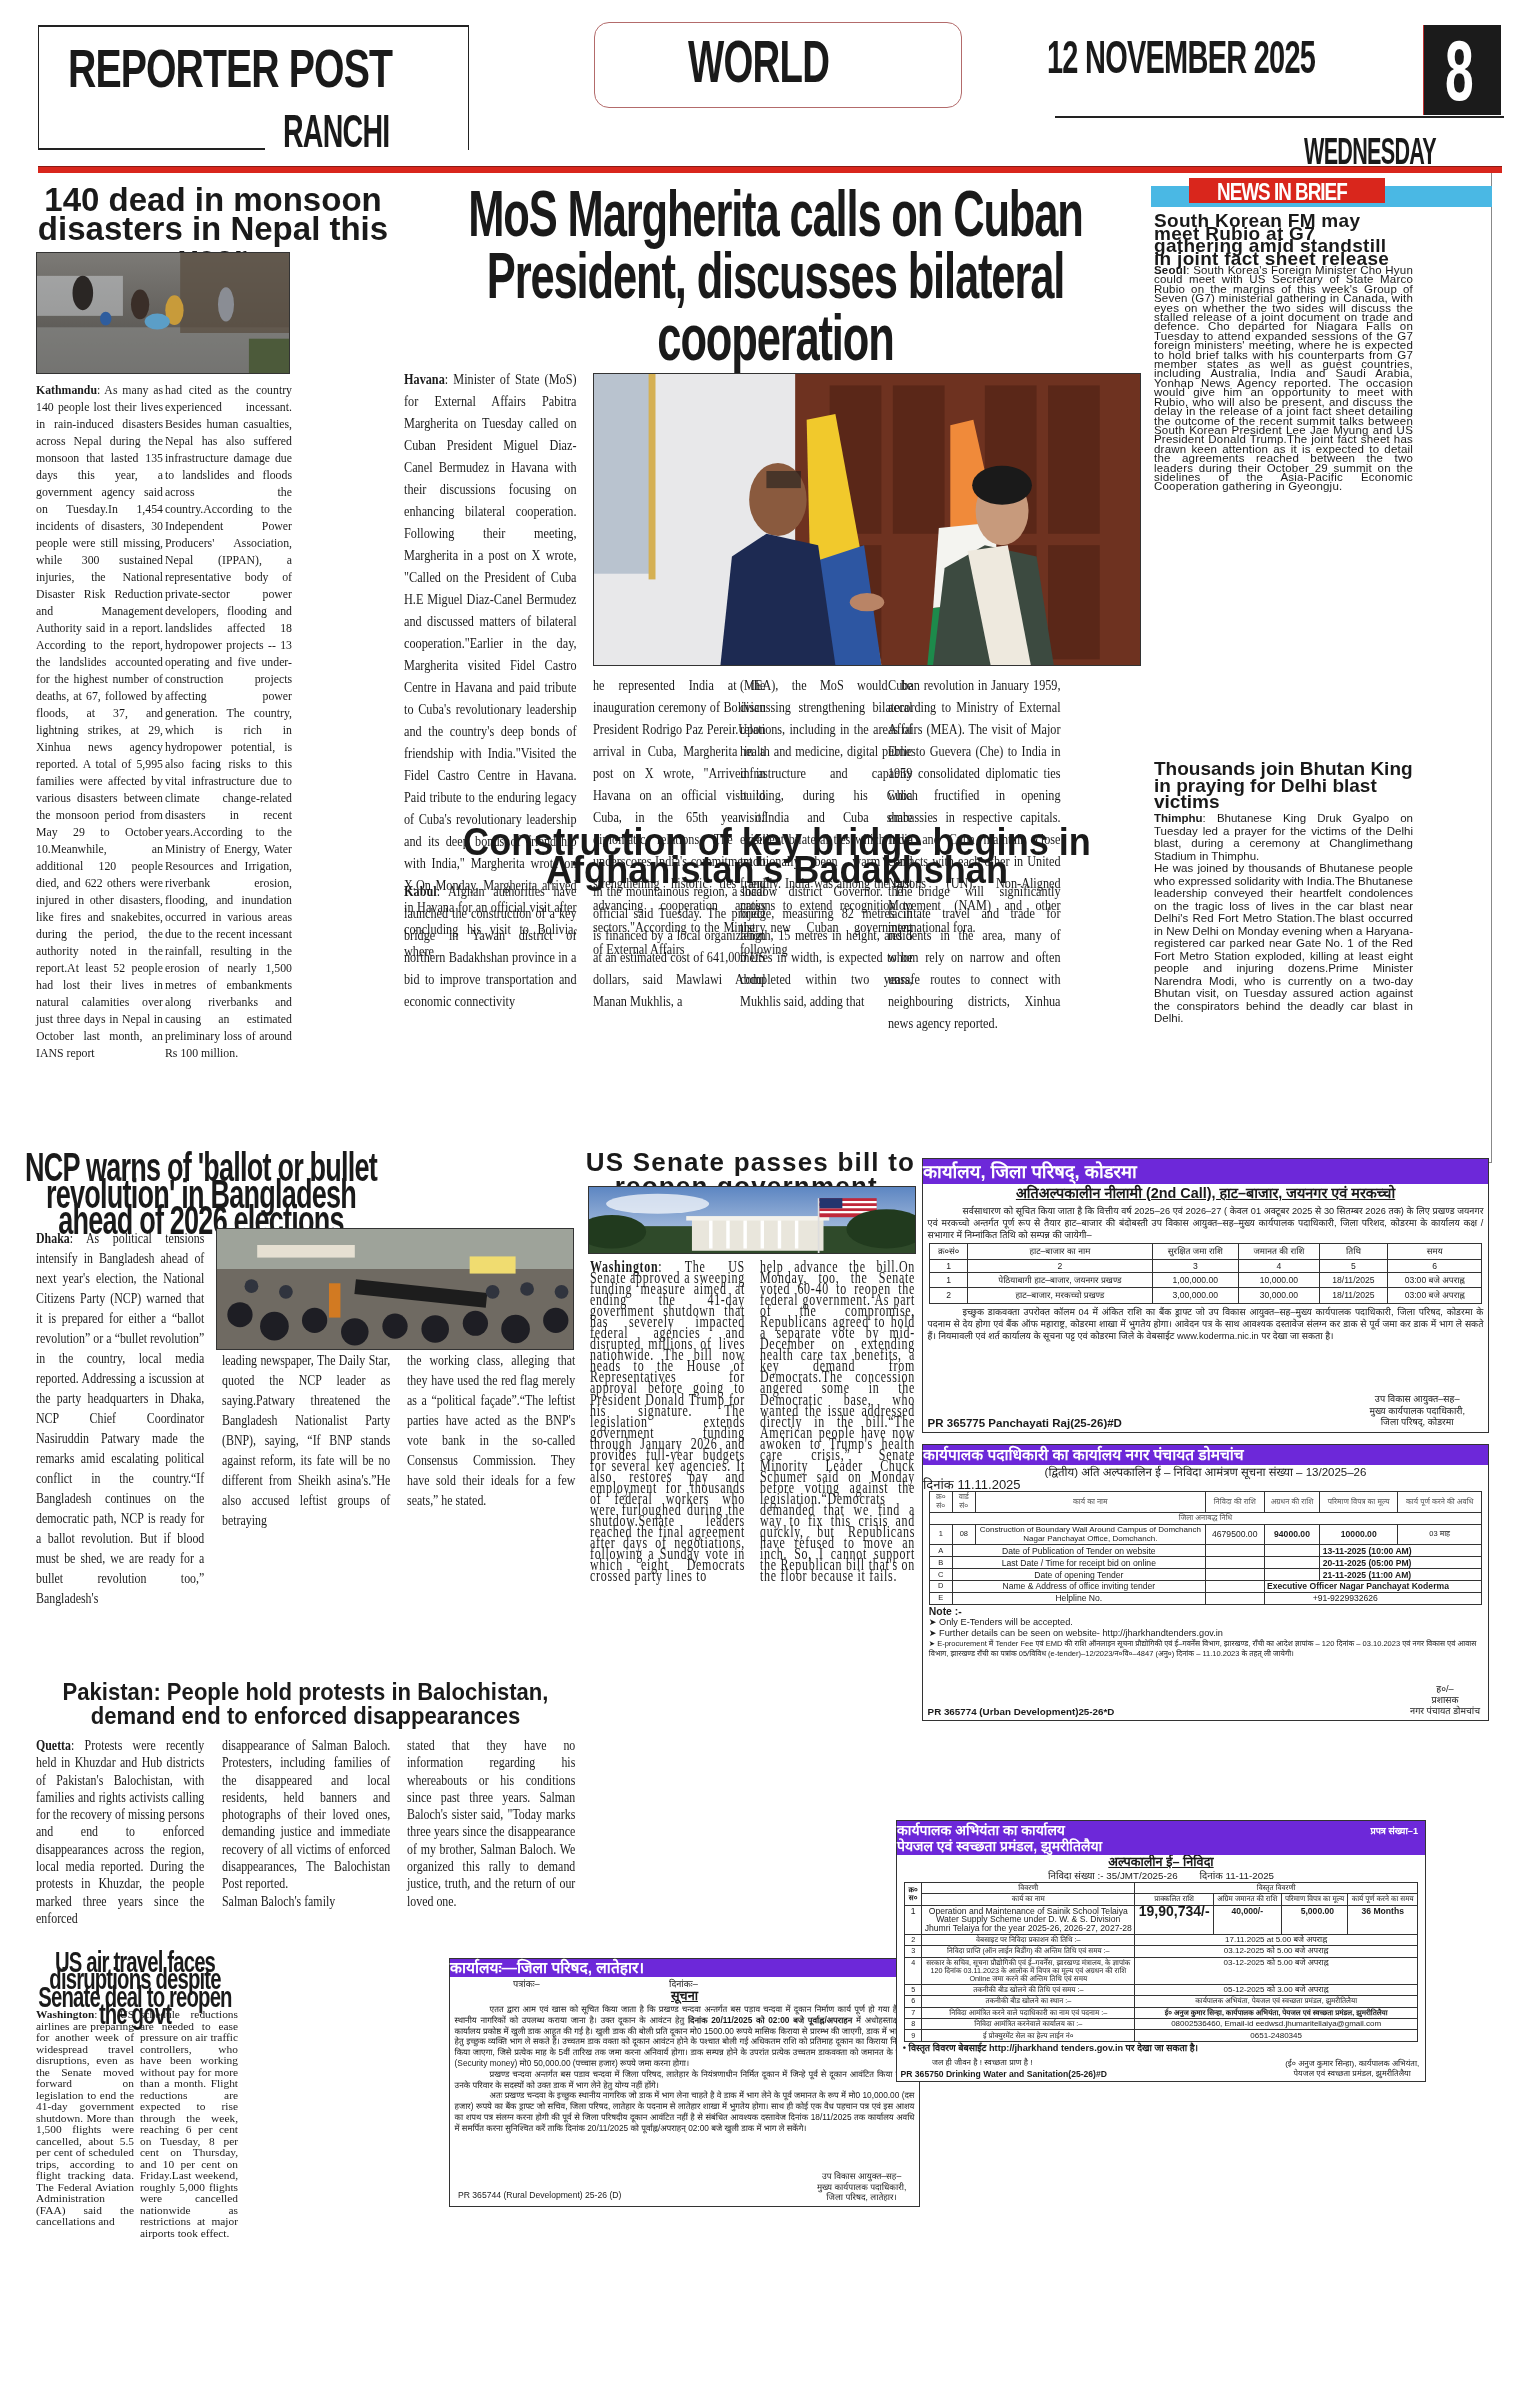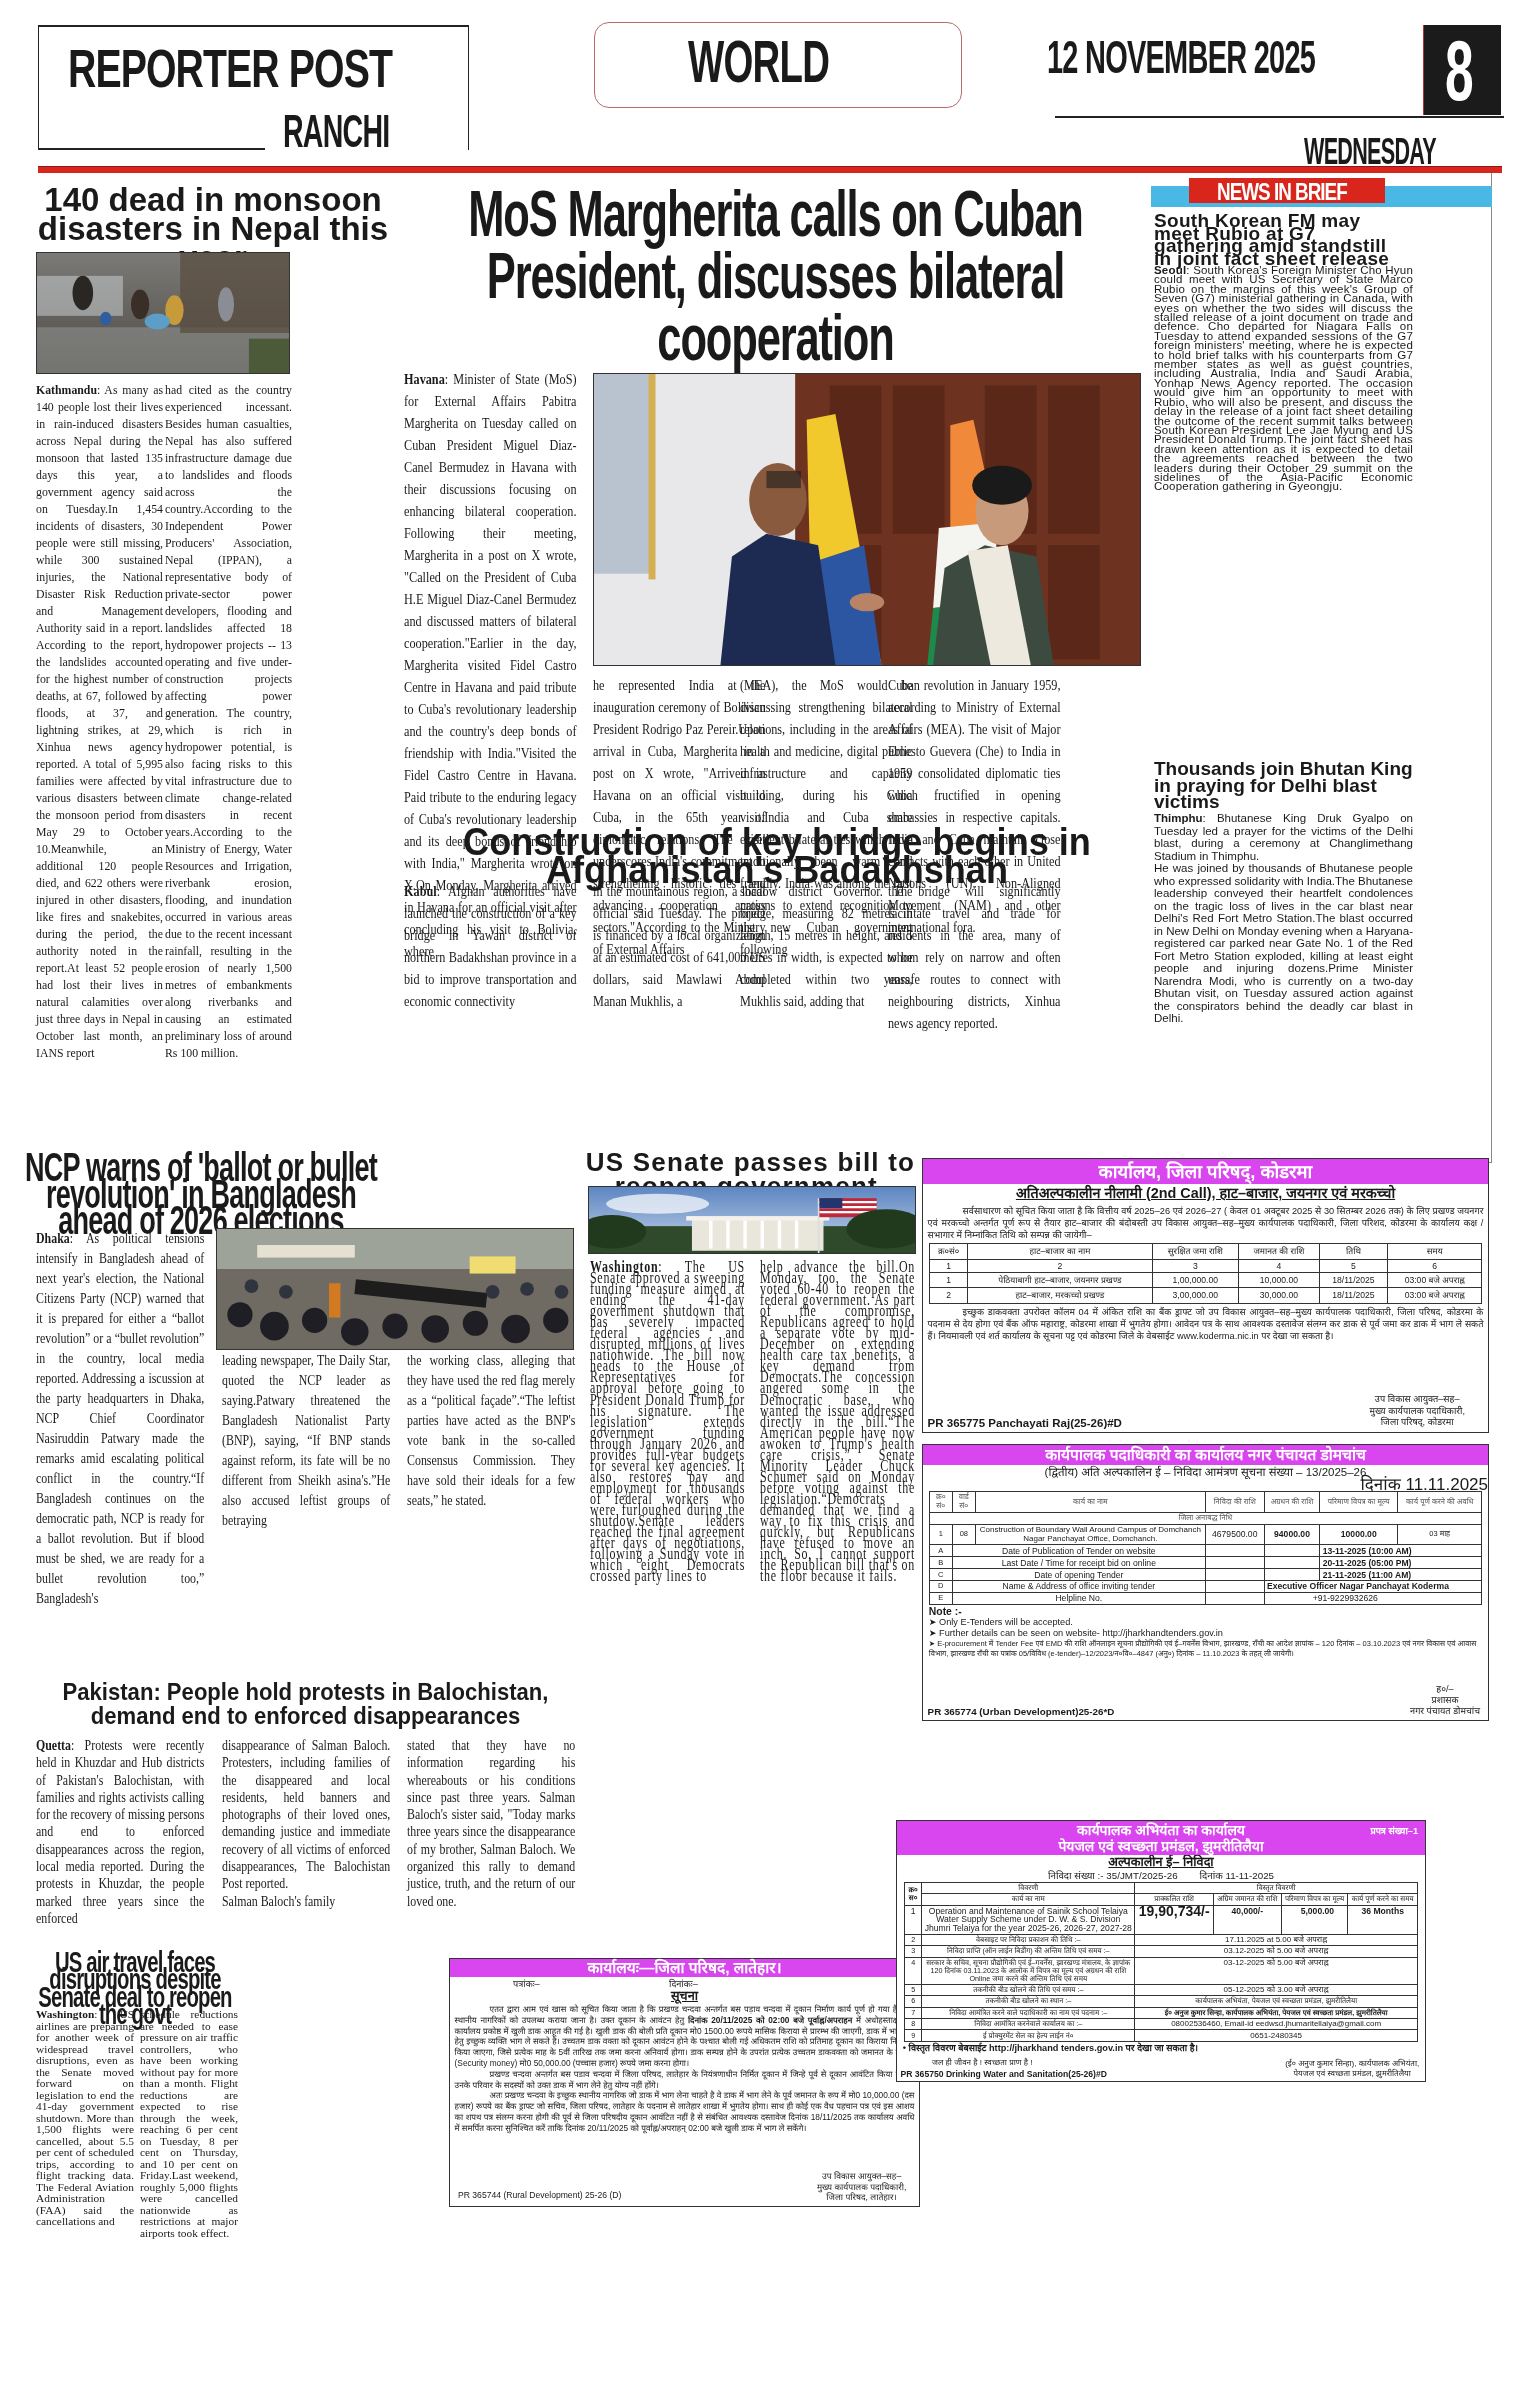--- a/index.html
+++ b/index.html
@@ -7,21 +7,21 @@
   body { position: relative; font-family: "Liberation Serif", serif; color: #1a1a1a; }
   .abs { position: absolute; }
   .cond { font-family: "Liberation Sans", sans-serif; font-weight: 700; letter-spacing: -1.2px; transform-origin: left top; }
   .sans { font-family: "Liberation Sans", sans-serif; }
   .col { position: absolute; }
   .bodyser { font-size: 13px; line-height: 17.3px; text-align: justify; font-family: "Liberation Serif", serif; }
   .narrow { font-size: 14.4px; line-height: 22px; text-align: justify; font-family: "Liberation Serif", serif; transform: scaleX(0.85); transform-origin: left top; }
   .lead { font-weight: 700; }
   .photo { position: absolute; overflow: hidden; border: 1.2px solid #333; }
   .ad { position: absolute; border: 1.7px solid #333; background: #fff; }
-  .adhead { background: #d946ef; color: #fff; text-align: center; font-family: "Liberation Sans", sans-serif; font-weight: 700; }
+  .adhead { background: #6d28d9; color: #fff; text-align: left; font-family: "Liberation Sans", sans-serif; font-weight: 700; }
   table.adt { border-collapse: collapse; width: 100%; font-family: "Liberation Sans", sans-serif; }
   table.adt td, table.adt th { border: 1.2px solid #333; padding: 1.2px 2.3px; font-weight: 400; text-align: center; vertical-align: middle; }
   .hi { font-family: "Liberation Sans", sans-serif; }
 </style>
 </head>
 <body>
 
 <div class="abs" style="left:0;top:0;width:1525px;height:173px;">
   <div class="abs" style="left:38px;top:25px;width:431px;height:125px;border-top:2.3px solid #222;border-left:1.2px solid #222;border-right:1.2px solid #222;"></div>
   <div class="abs cond" style="left:68px;top:40px;font-size:53px;line-height:58px;transform:scaleX(0.74);white-space:nowrap;">REPORTER POST</div>
@@ -267,21 +267,21 @@
     <div>उप विकास आयुक्त–सह–</div>
     <div>मुख्य कार्यपालक पदाधिकारी,</div>
     <div>जिला परिषद्, कोडरमा</div>
   </div>
   <div class="hi" style="position:absolute;left:4.6px;bottom:3.5px;font-size:11.5px;font-weight:700;">PR 365775 Panchayati Raj(25-26)#D</div>
 </div>
 
 <div class="ad" style="left:922px;top:1444px;width:567px;height:277px;">
   <div class="adhead" style="font-size:15.5px;line-height:19.6px;">कार्यपालक पदाधिकारी का कार्यालय नगर पंचायत डोमचांच</div>
   <div class="hi" style="text-align:center;font-size:11.5px;line-height:14px;">(द्वितीय) अति अल्पकालिन ई – निविदा आमंत्रण सूचना संख्या – 13/2025–26</div>
-  <div class="hi" style="text-align:right;font-size:17px;line-height:12.7px;">दिनांक 11.11.2025</div>
+  <div class="hi" style="text-align:left;font-size:13px;line-height:12.7px;">दिनांक 11.11.2025</div>
   <div style="padding:0 5.8px;">
     <table class="adt" style="font-size:7.5px;line-height:8.6px;">
       <tbody>
           <tr style="color:#555;">
         <td style="width:23px;">क्र० सं०</td>
         <td style="width:23px;">वार्ड सं०</td>
         <td style="width:230px;">कार्य का नाम</td>
         <td>निविदा की राशि</td>
         <td>अग्रधन की राशि</td>
         <td>परिमाण विपत्र का मूल्य</td>

